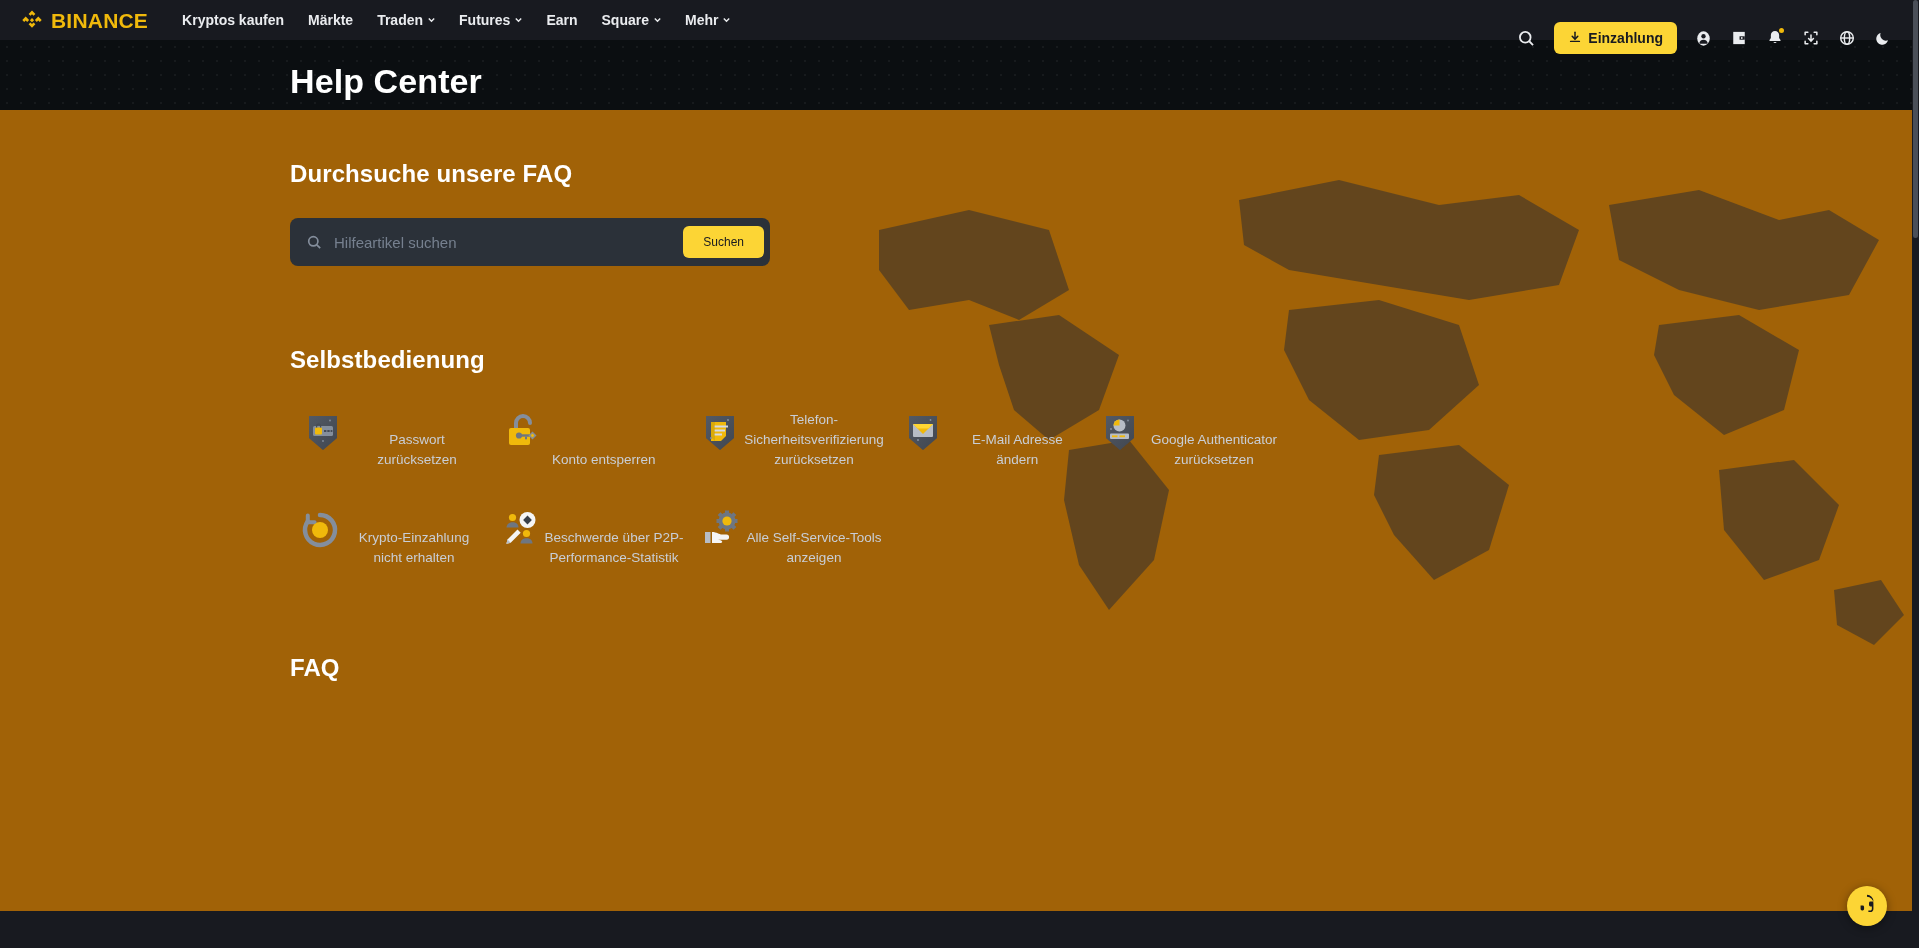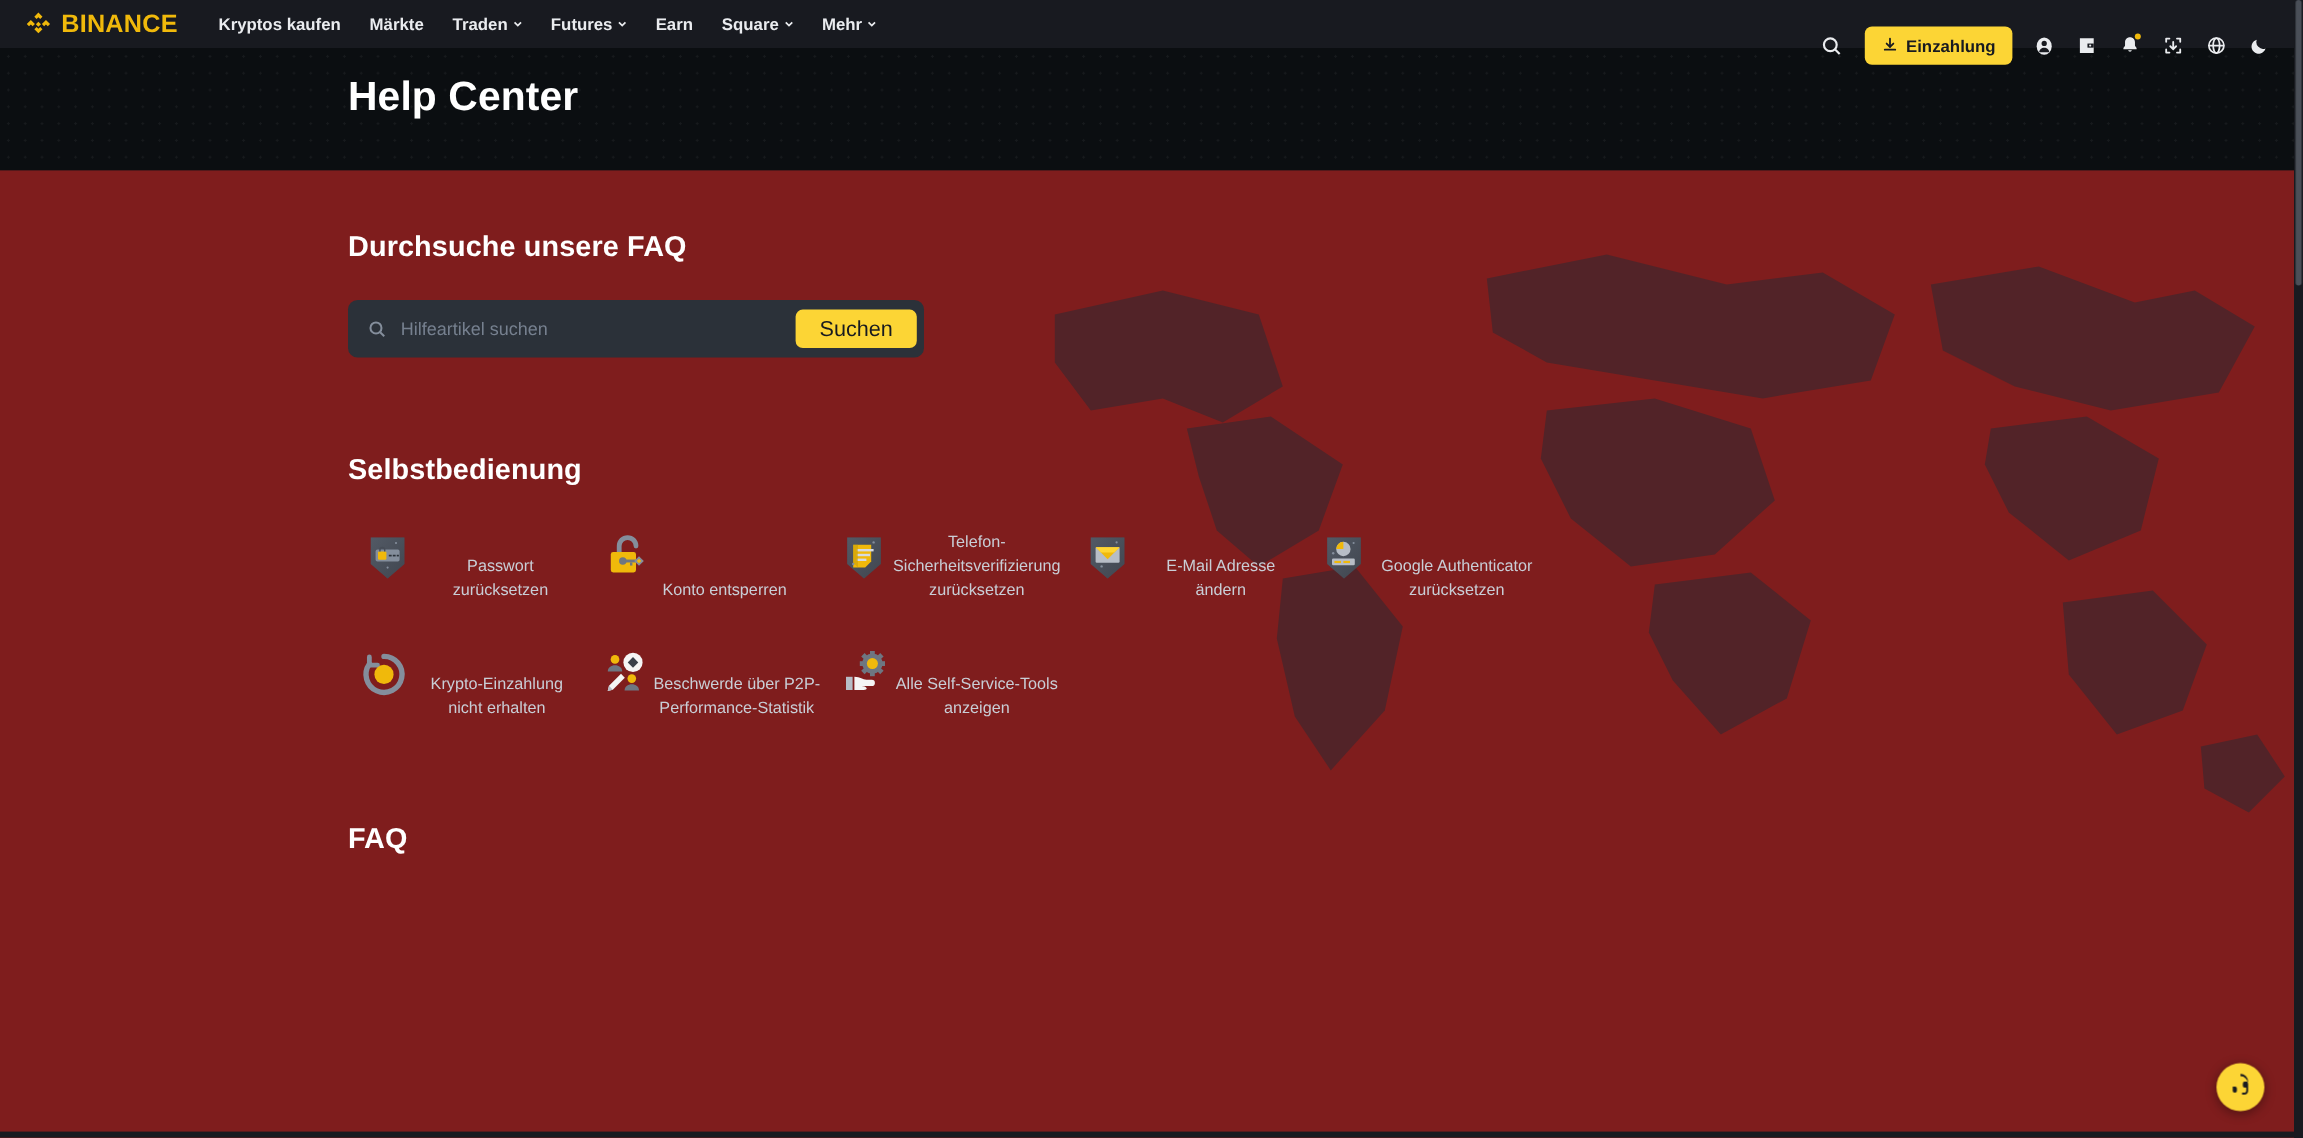--- a/index.html
+++ b/index.html
@@ -106,21 +106,21 @@
   .bell-dot {
     position: absolute;
     top: 6px; right: 7px;
     width: 5px; height: 5px;
     border-radius: 50%;
     background: #f0b90b;
   }
 
   
   .hero {
-    height: 102px;
+    height: 70px;
     background: #0b0e11;
     position: relative;
     overflow: hidden;
   }
   .hero::before {
     content: "";
     position: absolute;
     inset: 0;
     background-image: radial-gradient(rgba(255,255,255,0.05) 1px, transparent 1px);
     background-size: 14px 14px;
@@ -131,21 +131,21 @@
     top: 22px;
     font-size: 34px;
     font-weight: 600;
     color: #ffffff;
     letter-spacing: 0.1px;
   }
 
   
   .main {
     position: relative;
-    background: #7f1d1d;
+    background: #a16207;
     height: 801px;
     overflow: hidden;
   }
   .main-bg {
     position: absolute;
     inset: 0;
     pointer-events: none;
   }
   .main-bg svg { position: absolute; right: 0; top: 0; }
   .main-inner {
@@ -191,21 +191,21 @@
     font-family: "Liberation Sans", sans-serif;
   }
   .search-input::placeholder { color: #76808f; }
   .search-submit {
     background: #fcd535;
     color: #181a20;
     border: none;
     border-radius: 6px;
     height: 32px;
     padding: 0 20px;
-    font-size: 18px;
+    font-size: 12px;
     font-weight: 500;
     cursor: pointer;
     flex: 0 0 auto;
     font-family: "Liberation Sans", sans-serif;
   }
 
   .selfservice-heading { margin-top: 80px; }
 
   .tile-grid {
     margin-top: 22px;

